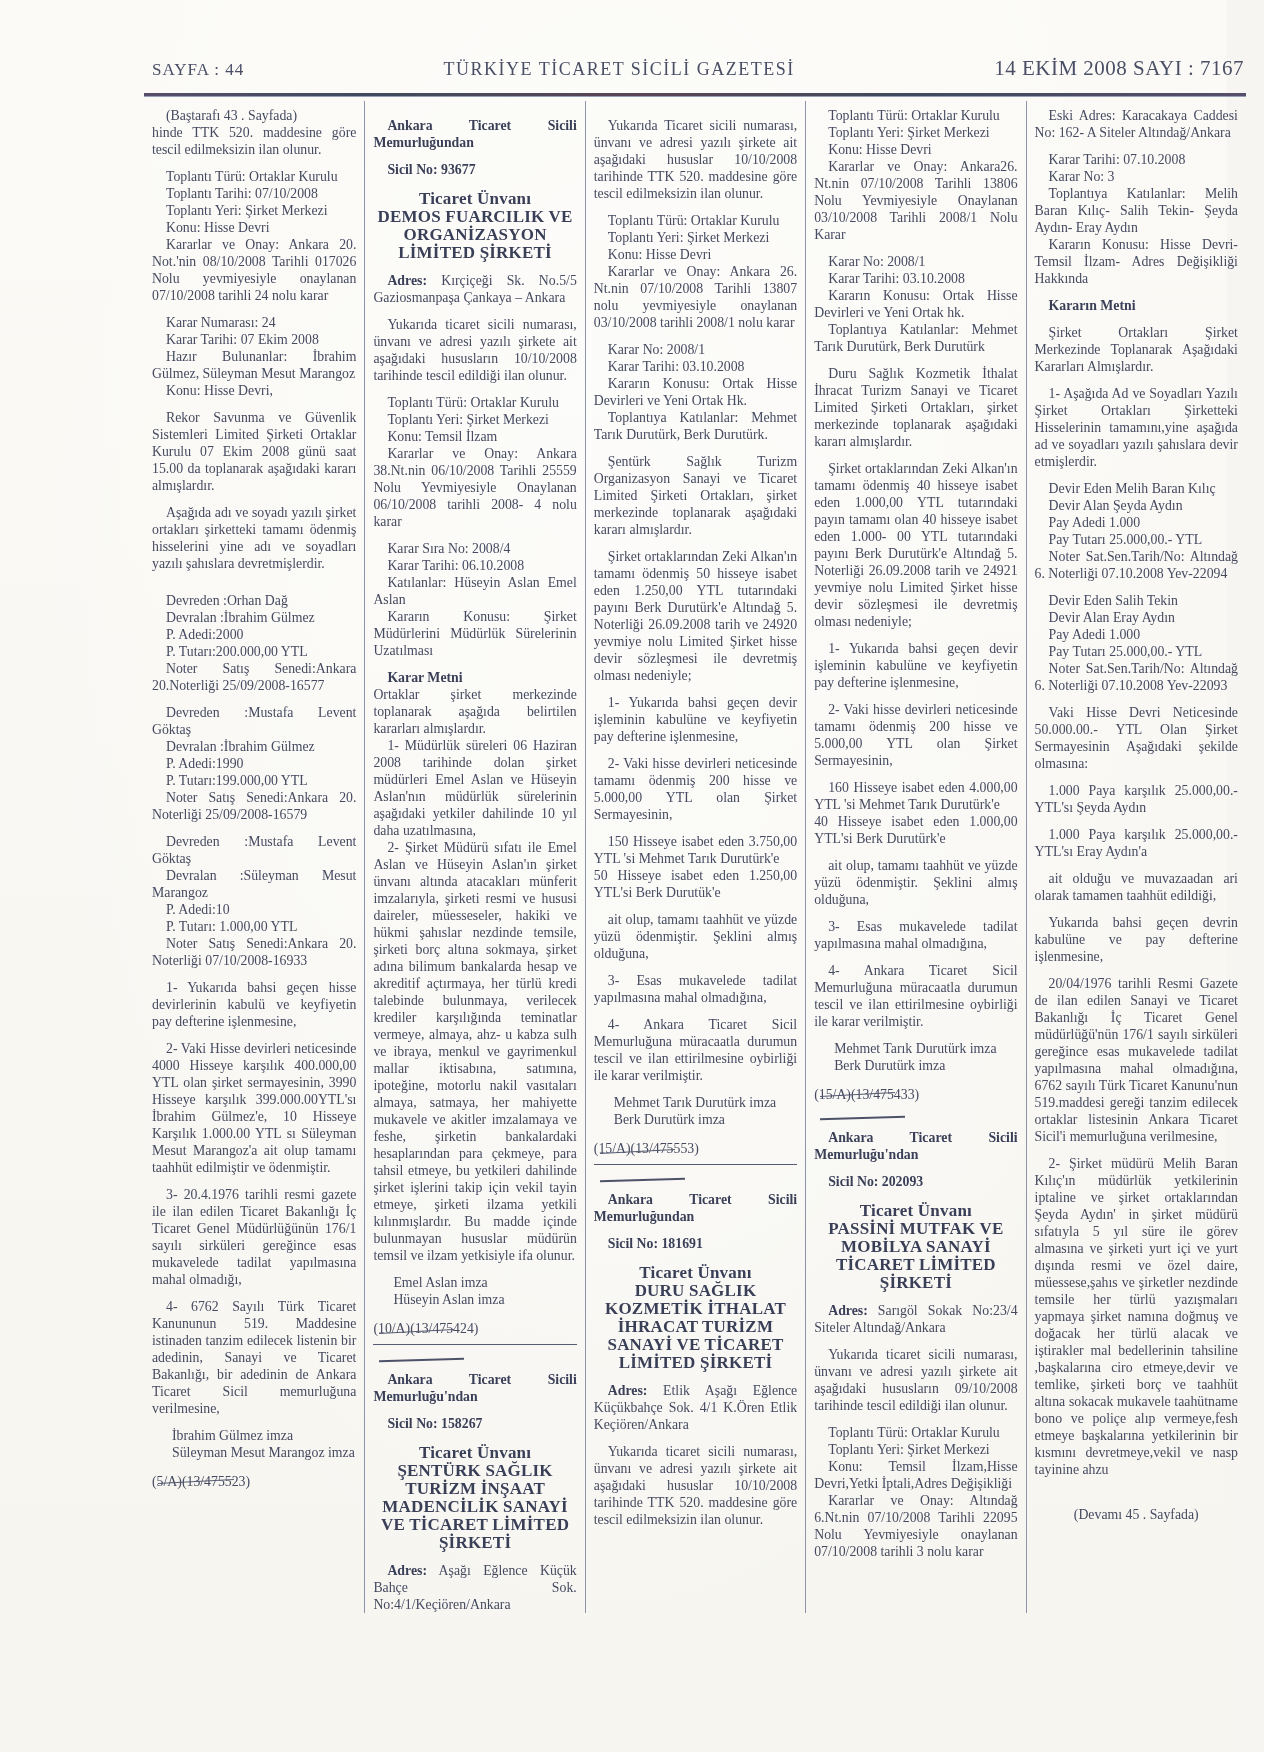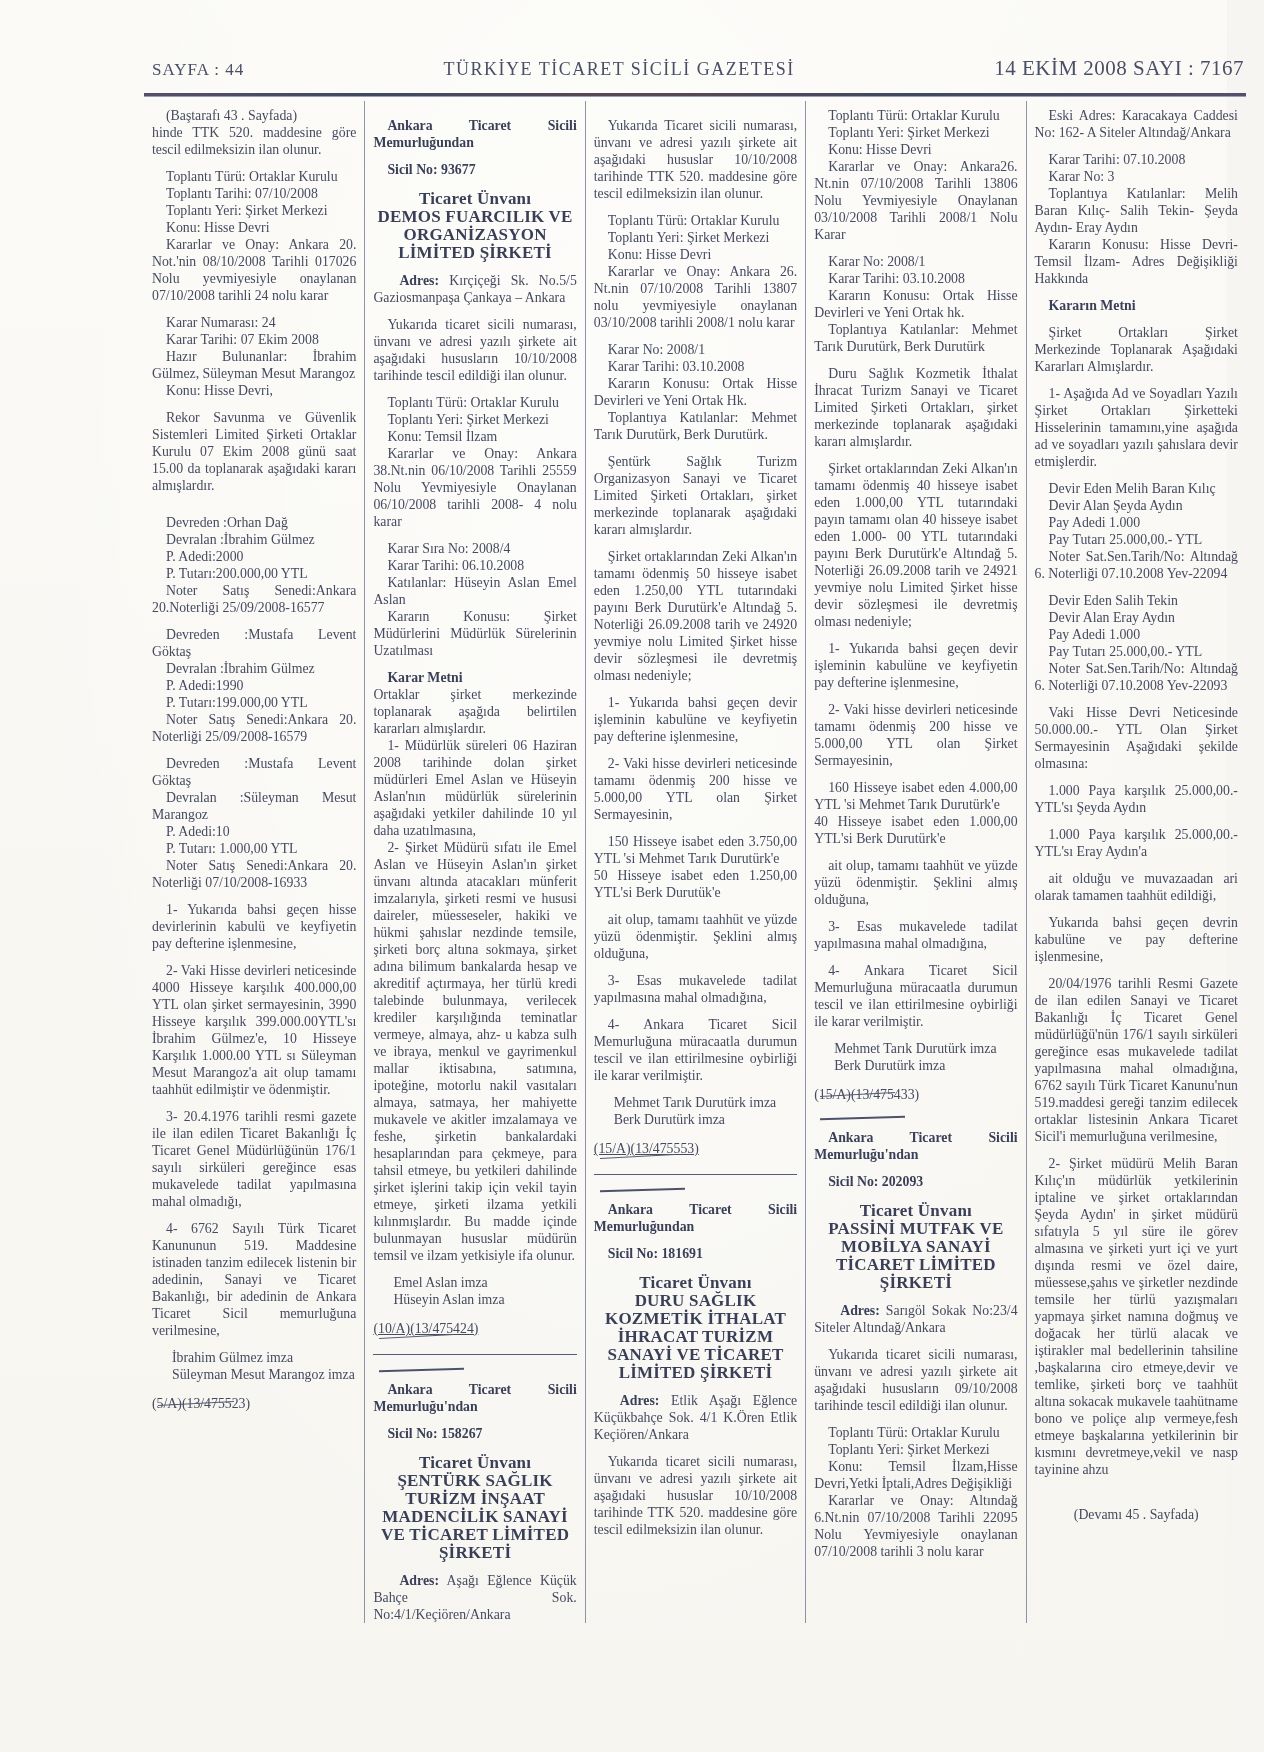--- a/index.html
+++ b/index.html
@@ -45,29 +45,29 @@
     line-height:17px;
   }
   .col + .col{border-left:1px solid #8d93a8;}
   .blk{margin:0;}
   .p{margin-top:10px;text-indent:14px;text-align:justify;}
   .l{text-indent:14px;text-align:justify;}
   .n{text-align:justify;}
   .c{margin-top:12px;font-weight:bold;text-align:center;white-space:pre-line;color:#3a3f58;letter-spacing:.2px;font-size:17px;line-height:18px;}
   .b{margin-top:10px;font-weight:bold;text-indent:14px;text-align:justify;color:#3a3f58;}
   .a{margin-top:10px;text-indent:14px;text-align:justify;}
-  .a strong{color:#3a3f58;margin-left:12px;}
+  .a strong{color:#3a3f58;}
   .s{padding-left:20px;}
   .sp{margin-top:10px;}
   .r{margin-top:12px;text-align:left;position:relative;}
   .r::before{
     content:"";position:absolute;left:3%;right:60%;top:46%;
     border-top:1.5px solid #565b72;transform:rotate(-3deg);
   }
-  .ru{border-bottom:1.5px solid #565b72;padding-bottom:17px;text-decoration:underline;}
+  .ru{border-bottom:1.5px solid #565b72;padding-bottom:7px;}
   .d{height:0;border-top:2px solid #4d5269;width:42%;margin:14px 0 2px 6px;transform:rotate(-1.6deg);}
   .g{height:10px;}
   .f{margin-top:28px;text-align:center;}
 </style>
 </head>
 <body>
 
 <div class="page">
   <div class="inner">
     <div class="hdr">
@@ -83,20 +83,21 @@
           <div class="blk p">Toplantı Türü: Ortaklar Kurulu</div>
           <div class="blk l">Toplantı Tarihi: 07/10/2008</div>
           <div class="blk l">Toplantı Yeri: Şirket Merkezi</div>
           <div class="blk l">Konu: Hisse Devri</div>
           <div class="blk l">Kararlar ve Onay: Ankara 20. Not.'nin 08/10/2008 Tarihli 017026 Nolu yevmiyesiyle onaylanan 07/10/2008 tarihli 24 nolu karar</div>
           <div class="blk p">Karar Numarası: 24</div>
           <div class="blk l">Karar Tarihi: 07 Ekim 2008</div>
           <div class="blk l">Hazır Bulunanlar: İbrahim Gülmez, Süleyman Mesut Marangoz</div>
           <div class="blk l">Konu: Hisse Devri,</div>
           <div class="blk p">Rekor Savunma ve Güvenlik Sistemleri Limited Şirketi Ortaklar Kurulu 07 Ekim 2008 günü saat 15.00 da toplanarak aşağıdaki kararı almışlardır.</div>
+          <div class="blk p">Aşağıda adı ve soyadı yazılı şirket ortakları şirketteki tamamı ödenmiş hisselerini yine adı ve soyadları yazılı şahıslara devretmişlerdir.</div>
           <div class="blk g"></div>
           <div class="blk p">Devreden :Orhan Dağ</div>
           <div class="blk l">Devralan :İbrahim Gülmez</div>
           <div class="blk l">P. Adedi:2000</div>
           <div class="blk l">P. Tutarı:200.000,00 YTL</div>
           <div class="blk l">Noter Satış Senedi:Ankara 20.Noterliği 25/09/2008-16577</div>
           <div class="blk p">Devreden :Mustafa Levent Göktaş</div>
           <div class="blk l">Devralan :İbrahim Gülmez</div>
           <div class="blk l">P. Adedi:1990</div>
           <div class="blk l">P. Tutarı:199.000,00 YTL</div>

